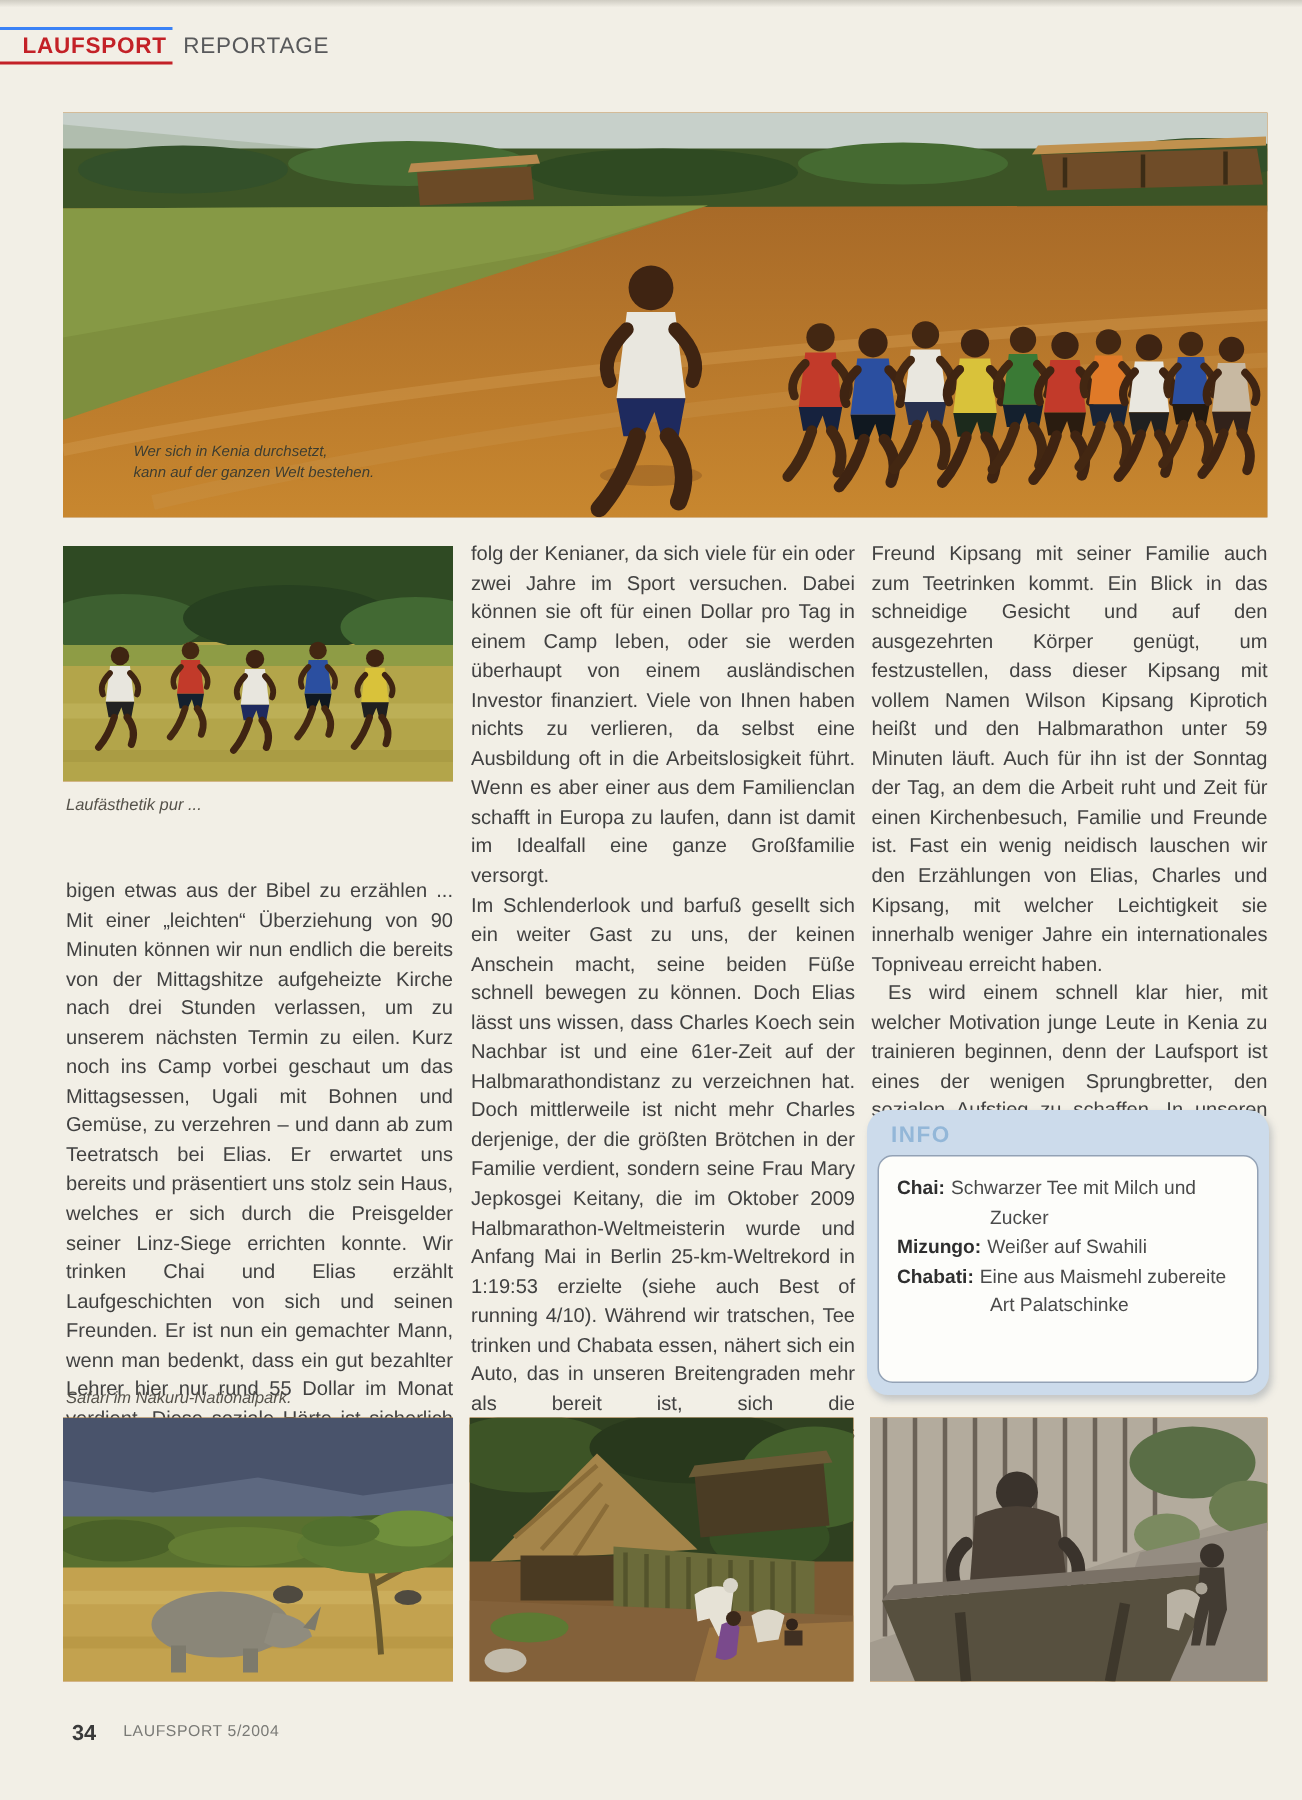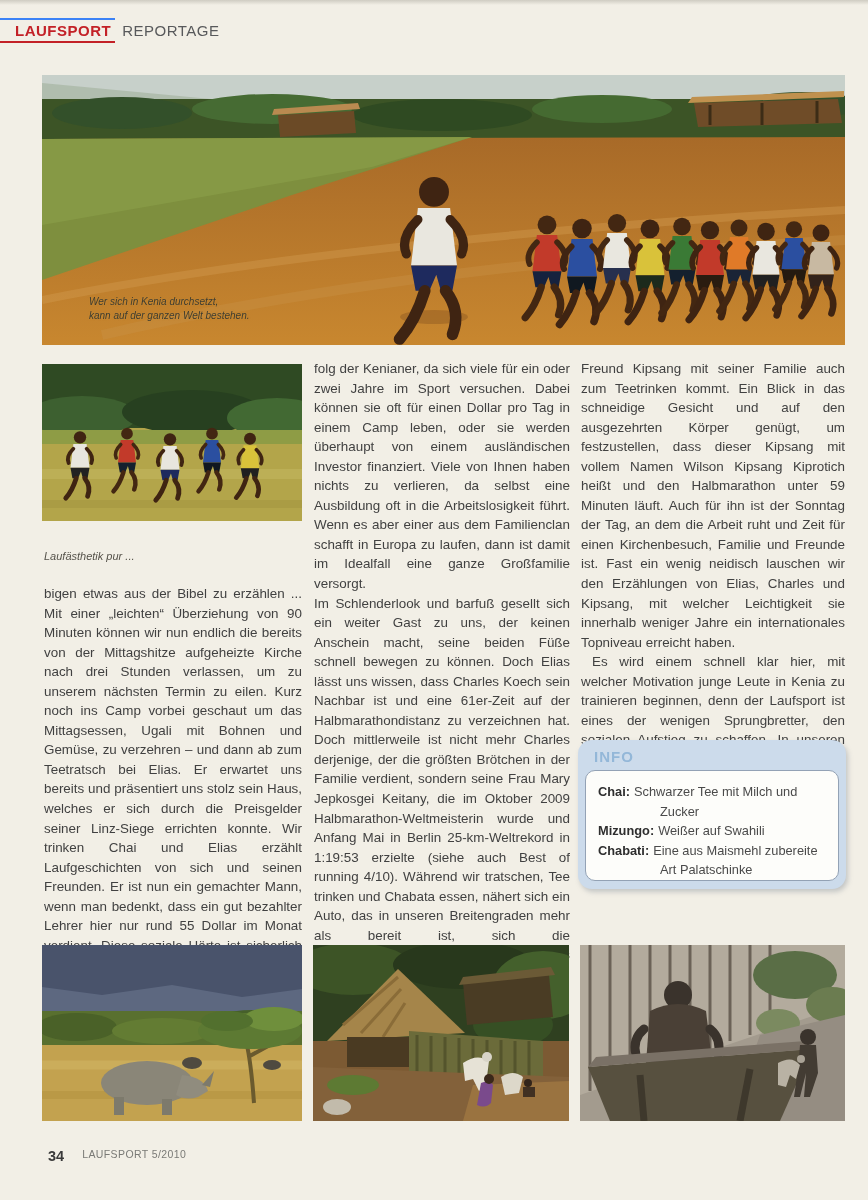--- a/index.html
+++ b/index.html
@@ -19,32 +19,32 @@
     font-size:15px;letter-spacing:.5px;
   }
   .section-label{margin-left:7px;color:#58595b;font-size:15px;letter-spacing:.5px;}
   
   .photo{position:absolute;overflow:hidden;background:#b9813c;}
   .photo svg{display:block;}
   .hero{left:42px;top:75px;width:803px;height:270px;}
   .hero-caption{position:absolute;left:15px;bottom:22px;font-size:10px;font-style:italic;
     color:#3e3c30;line-height:14px;text-shadow:0 0 2px rgba(205,150,60,.6);margin-left:32px;}
   .small-photo{left:42px;top:364px;width:260px;height:157px;}
-  .caption{position:absolute;font-size:11px;font-style:italic;color:#55524a;margin-top:19px;}
+  .caption{position:absolute;font-size:11px;font-style:italic;color:#55524a;}
   
   .col{position:absolute;font-size:13.4px;line-height:19.55px;text-align:justify;color:#414141;}
   .col1{left:44px;top:584px;width:258px;}
   .col2{left:314px;top:359px;width:256px;}
   .col3{left:581px;top:359px;width:264px;}
   .col p{margin:0;}
   .col p.indent{text-indent:11px;}
   .subhead{font-weight:bold;font-size:14px;margin:10px 0 3px 0;text-align:left;color:#3a3a3a;}
   
   .info-box{
-    position:absolute;left:578px;top:740px;width:268px;height:149px;
+    position:absolute;left:578px;top:740px;width:268px;height:190px;
     background:#ccdbeb;border-radius:14px;
     box-shadow:2px 3px 5px rgba(110,120,135,.35);
   }
   .info-title{color:#93b7d8;font-weight:bold;font-size:15px;letter-spacing:1px;
     margin:8px 0 4px 16px;}
   .info-inner{
     position:absolute;left:7px;right:7px;top:30px;bottom:8px;
     background:#fdfdfa;border:1px solid #93a2b5;border-radius:10px;
     padding:11px 10px 24px 12px;box-sizing:border-box;
   }
@@ -269,16 +269,16 @@
       <line x1="170" y1="124" x2="160" y2="176" stroke="#3e382c" stroke-width="7"></line>
       <circle cx="228" cy="92" r="8" fill="#3a332c"></circle>
       <path d="M220,100 h16 l2,28 -8,24 h-6 l2,-24 -6,24 h-6 l4,-28 z" fill="#433c33"></path>
       <path d="M198,118 q14,-8 22,2 l-4,14 -6,-4 -4,12 -8,-2 z" fill="#b9b2a4"></path>
       <circle cx="221" cy="114" r="4" fill="#aaa396"></circle>
     </svg>
   </div>
 
   <div class="footer">
     <span class="page-num">34</span>
-    <span class="issue">LAUFSPORT 5/2010</span>
+    <span class="issue">LAUFSPORT 5/2004</span>
   </div>
 
 </div>
 
 </body></html>

